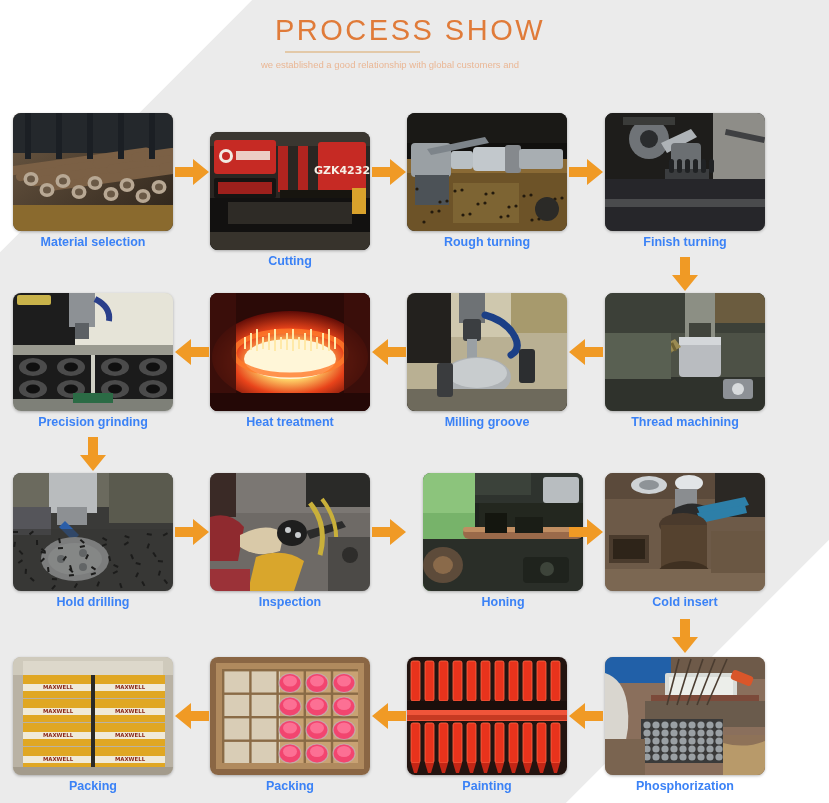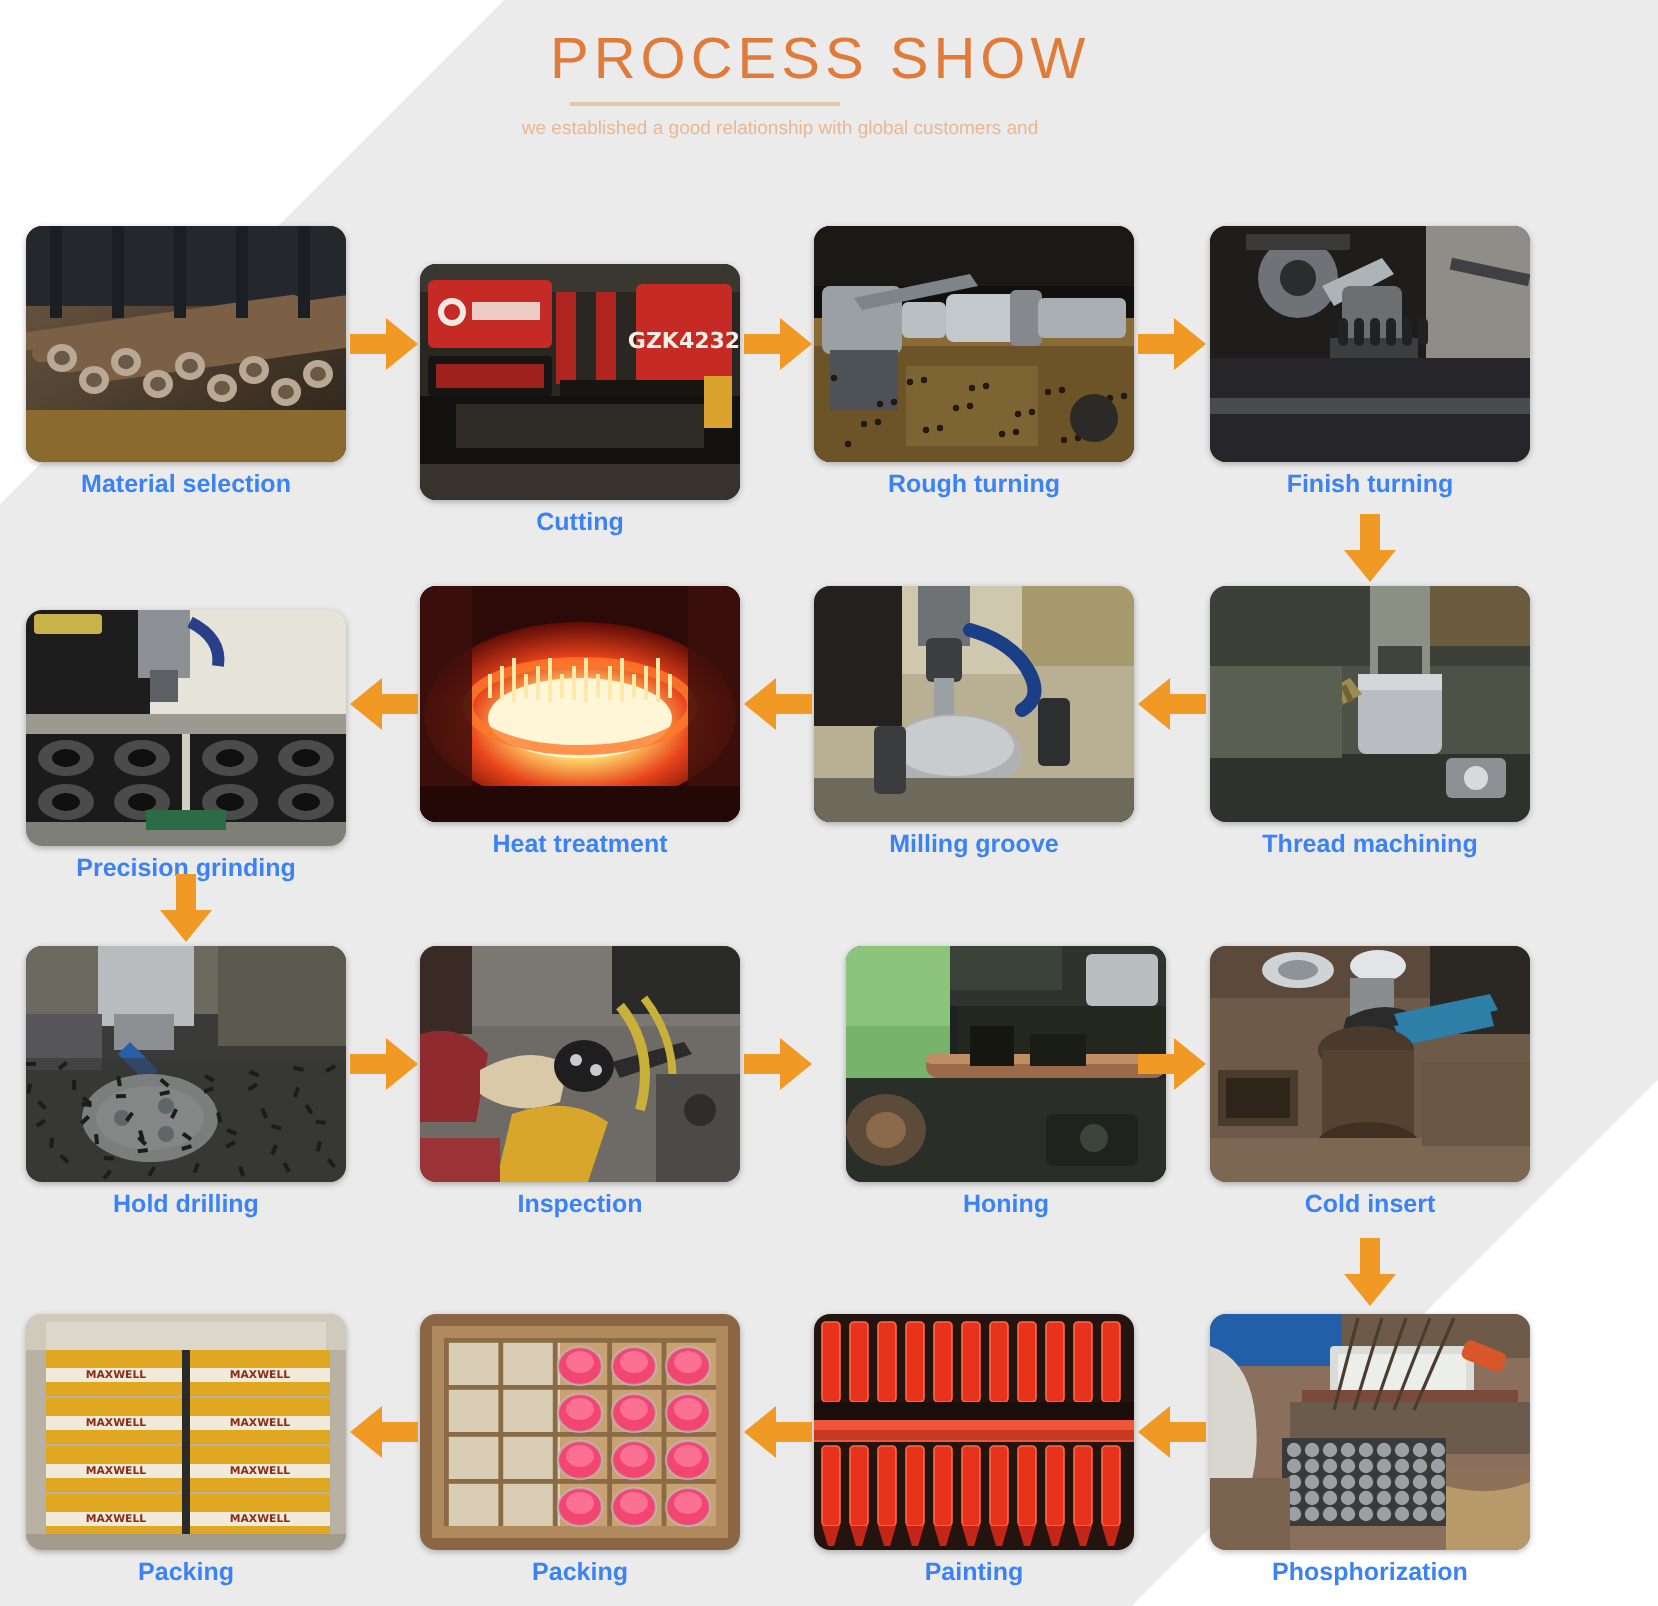--- a/index.html
+++ b/index.html
@@ -348,21 +348,21 @@
           <rect x="112" y="40" width="2" height="17" fill="#ffe9a8"></rect>
           <rect x="118" y="36" width="2" height="22" fill="#ffe9a8"></rect>
           <rect x="124" y="44" width="2" height="12" fill="#ffe9a8"></rect>
    <rect x="0" y="0" width="26" height="118" fill="#3d0f0a" opacity="0.85"></rect>
    <rect x="134" y="0" width="26" height="118" fill="#3d0f0a" opacity="0.85"></rect>
    <rect x="0" y="100" width="160" height="18" fill="#240806"></rect>
         </svg>
       </div>
       <div class="caption">Heat treatment</div>
     </div>
-    <div class="cell" style="left: 13px; top: 293px; width: 160px; height: 142px; margin-top: 12px;">
+    <div class="cell" style="left: 13px; top: 293px; width: 160px; height: 142px;">
       <div class="photo">
         <svg viewBox="0 0 160 118" preserveAspectRatio="none">
           <rect width="160" height="118" fill="#cfcfc4"></rect>
    <rect x="0" y="0" width="62" height="56" fill="#1d1d1d"></rect>
    <rect x="62" y="0" width="98" height="52" fill="#e6e4d8"></rect>
    <rect x="4" y="2" width="34" height="10" rx="2" fill="#c8b24a"></rect>
    <rect x="56" y="0" width="26" height="34" fill="#8d9195"></rect>
    <rect x="62" y="30" width="14" height="16" fill="#5c6064"></rect>
    <path d="M 82 6 q 16 8 14 22" stroke="#2a3f8a" stroke-width="6" fill="none"></path>
    <rect x="0" y="52" width="160" height="10" fill="#9a9a90"></rect>

